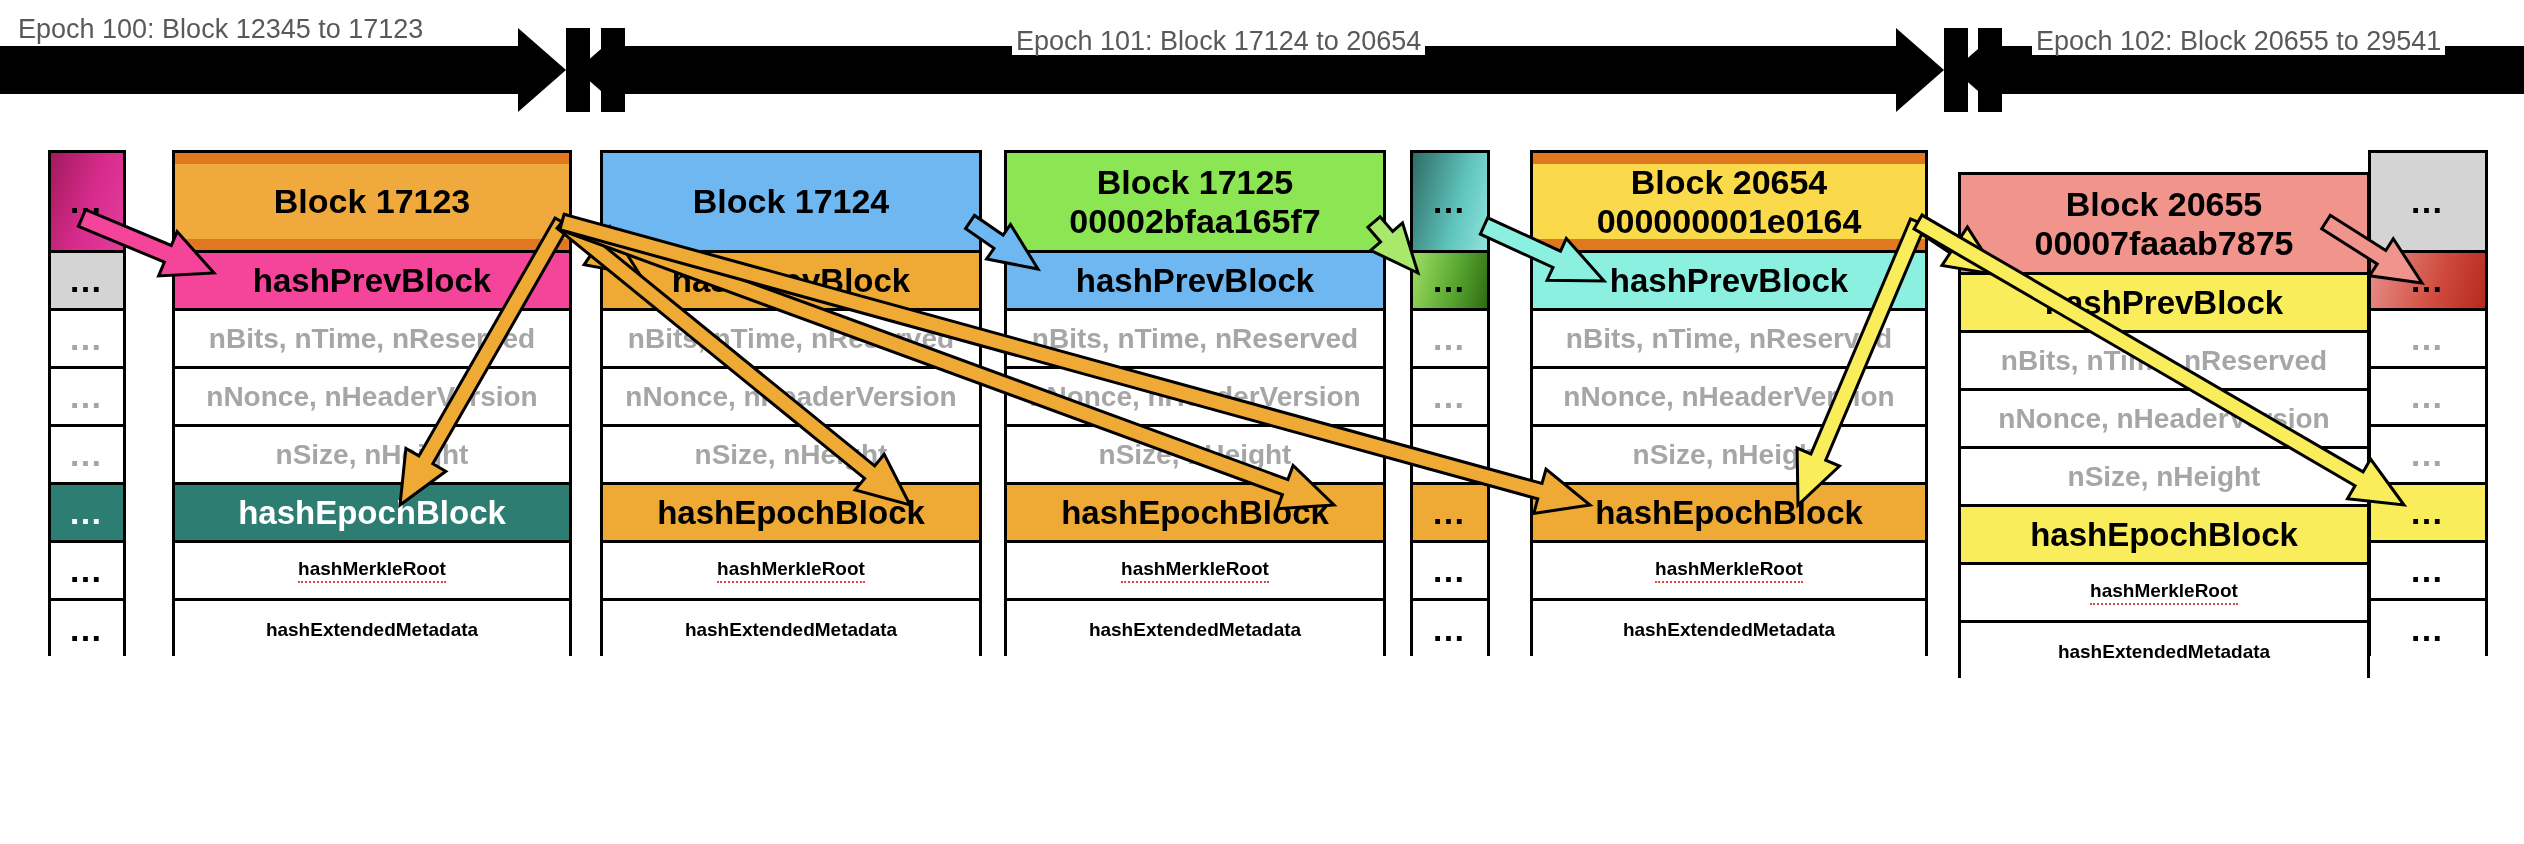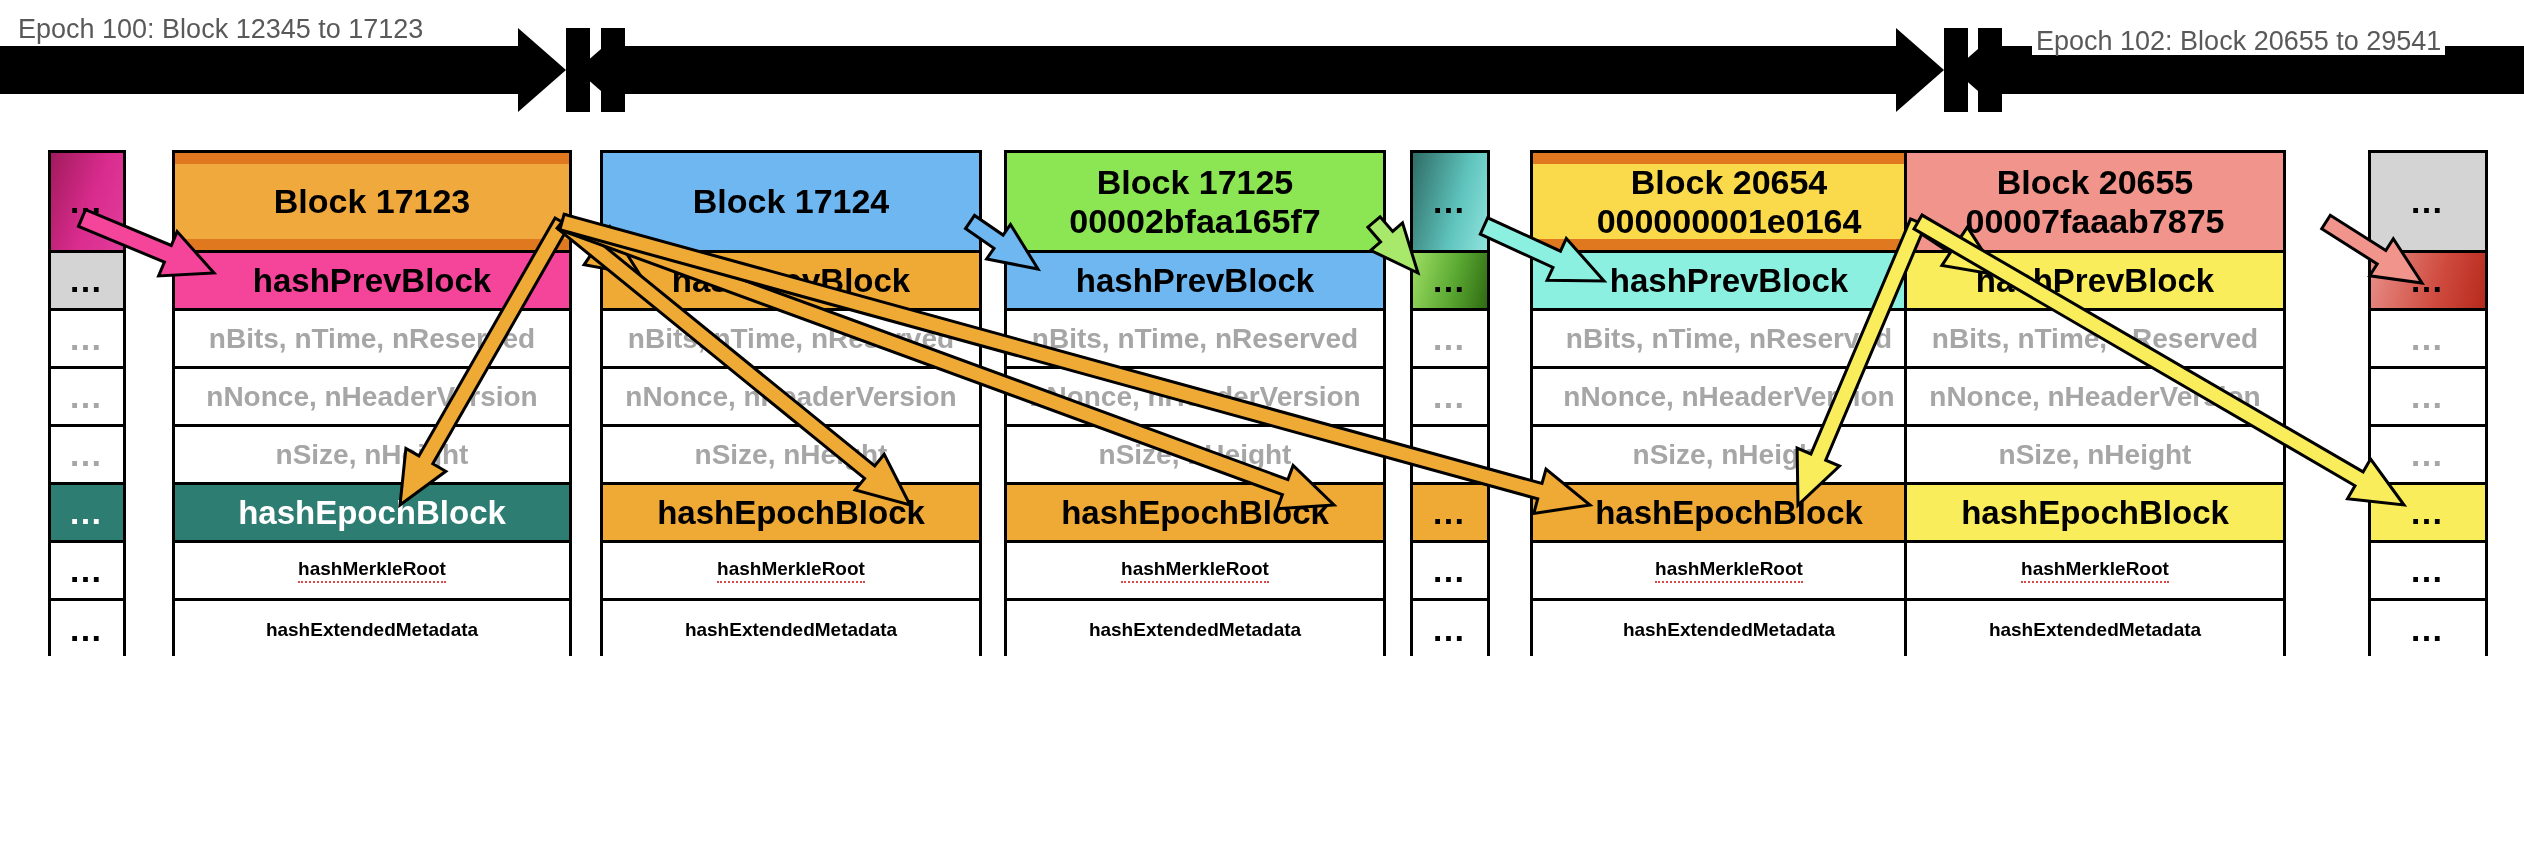--- a/index.html
+++ b/index.html
@@ -63,20 +63,21 @@
     <div class="epoch-bar" style="left:0;top:46px;width:520px;height:48px;"></div>
     <div class="epoch-head" style="left:518px;top:28px;border-left:48px solid #000;border-top:42px solid transparent;border-bottom:42px solid transparent;"></div>
     <div class="epoch-bar" style="left:566px;top:28px;width:24px;height:84px;"></div>
     <div class="epoch-label" style="left:14px;top:16px;">Epoch 100: Block 12345 to 17123</div>
 
     <div class="epoch-bar" style="left:601px;top:28px;width:24px;height:84px;"></div>
     <div class="epoch-head" style="left:577px;top:28px;border-right:48px solid #000;border-top:42px solid transparent;border-bottom:42px solid transparent;"></div>
     <div class="epoch-bar" style="left:601px;top:46px;width:1297px;height:48px;"></div>
     <div class="epoch-head" style="left:1896px;top:28px;border-left:48px solid #000;border-top:42px solid transparent;border-bottom:42px solid transparent;"></div>
     <div class="epoch-bar" style="left:1944px;top:28px;width:24px;height:84px;"></div>
+    <div class="epoch-label" style="left:1012px;top:28px;">Epoch 101: Block 17124 to 20654</div>
 
     <div class="epoch-bar" style="left:1978px;top:28px;width:24px;height:84px;"></div>
     <div class="epoch-head" style="left:1954px;top:28px;border-right:48px solid #000;border-top:42px solid transparent;border-bottom:42px solid transparent;"></div>
     <div class="epoch-bar" style="left:2002px;top:46px;width:522px;height:48px;"></div>
     <div class="epoch-label" style="left:2032px;top:28px;">Epoch 102: Block 20655 to 29541</div>
   </div>
 
   <div class="grid" id="grid">
       <div class="col dots" style="left: 48px; width: 78px; height: 506px;">
         <div class="cell" style="height: 100px; background: linear-gradient(110deg, rgb(162, 26, 92) 0%, rgb(217, 44, 142) 55%, rgb(226, 61, 155) 100%);">
@@ -229,21 +230,21 @@
         <div class="cell" style="height: 58px; background: rgb(239, 169, 53);">
           <span class="lbl-strong">hashEpochBlock</span>
         </div>
         <div class="cell" style="height: 58px; background: rgb(255, 255, 255);">
           <span class="lbl-plain ul-red">hashMerkleRoot</span>
         </div>
         <div class="cell" style="height: 58px; background: rgb(255, 255, 255);">
           <span class="lbl-plain">hashExtendedMetadata</span>
         </div>
       </div>
-      <div class="col block" style="left: 1904px; width: 382px; height: 506px;">
+      <div class="col block" style="left: 1958px; width: 412px; height: 506px; margin-top: 22px;">
         <div class="cell hdr" style="height: 100px; background: rgb(240, 148, 140);">
           <div class="hdr-line">Block 20655</div>
           <div class="hdr-line">00007faaab7875</div>
         </div>
         <div class="cell" style="height: 58px; background: rgb(250, 237, 92);">
           <span class="lbl-strong">hashPrevBlock</span>
         </div>
         <div class="cell" style="height: 58px; background: rgb(255, 255, 255);">
           <span class="lbl-faint">nBits, nTime, nReserved</span>
         </div>

